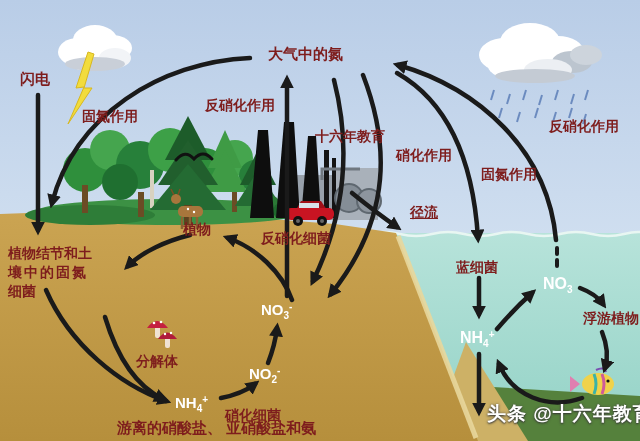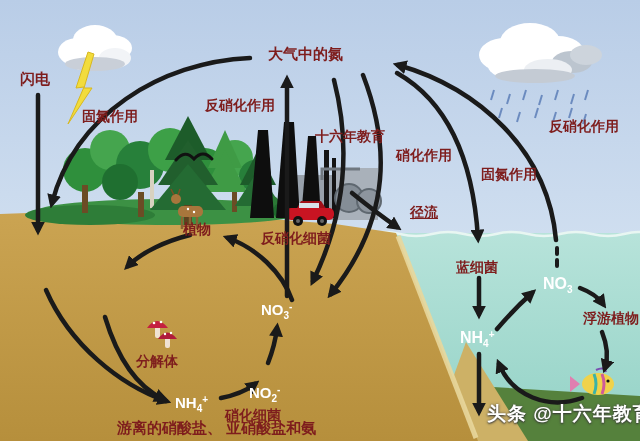--- a/index.html
+++ b/index.html
@@ -209,24 +209,29 @@
   <div class="lbl" style="left:205px;top:97px;">反硝化作用</div>
   <div class="lbl" style="left:315px;top:128px;">十六年教育</div>
   <div class="lbl" style="left:396px;top:147px;">硝化作用</div>
   <div class="lbl" style="left:410px;top:204px;text-decoration:underline;">径流</div>
   <div class="lbl" style="left:549px;top:118px;">反硝化作用</div>
   <div class="lbl" style="left:481px;top:166px;">固氮作用</div>
   <div class="lbl" style="left:456px;top:259px;">蓝细菌</div>
   <div class="lbl" style="left:583px;top:310px;">浮游植物</div>
   <div class="lbl" style="left:183px;top:221px;">植物</div>
   <div class="lbl" style="left:261px;top:230px;">反硝化细菌</div>
+  <div class="lbl multiline" style="left:8px;top:244px;">
+    <div>植物结节和土</div>
+    <div class="sp">壤中的固氮</div>
+    <div>细菌</div>
+  </div>
   <div class="lbl" style="left:136px;top:353px;">分解体</div>
   <div class="lbl" style="left:225px;top:407px;">硝化细菌</div>
   <div class="lbl big" style="left:117px;top:419px;">游离的硝酸盐、 亚硝酸盐和氨</div>
 
   <div class="formula" style="left:175px;top:394px;"><span>NH</span><sub>4</sub><sup>+</sup></div>
-  <div class="formula" style="left:249px;top:365px;margin-top:19px;"><span>NO</span><sub>2</sub><sup>-</sup></div>
+  <div class="formula" style="left:249px;top:365px;"><span>NO</span><sub>2</sub><sup>-</sup></div>
   <div class="formula" style="left:261px;top:301px;"><span>NO</span><sub>3</sub><sup>-</sup></div>
   <div class="formula" style="left:543px;top:275px;font-size:16px;"><span>NO</span><sub>3</sub><sup></sup></div>
   <div class="formula" style="left:460px;top:329px;font-size:16px;"><span>NH</span><sub>4</sub><sup>+</sup></div>
 
   <div class="watermark" style="left:487px;top:401px;">头条 @十六年教育</div>
 </div>
 
 </body></html>

